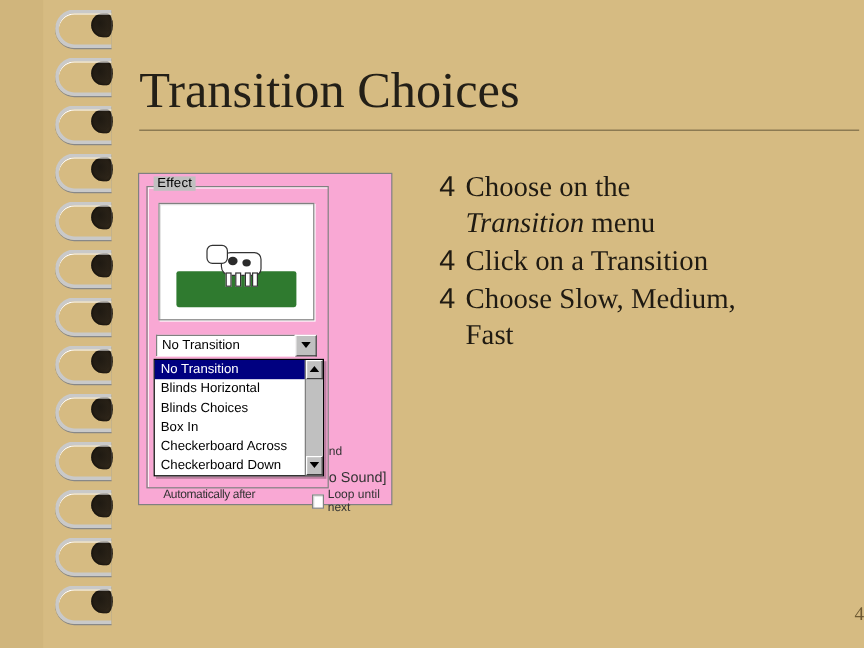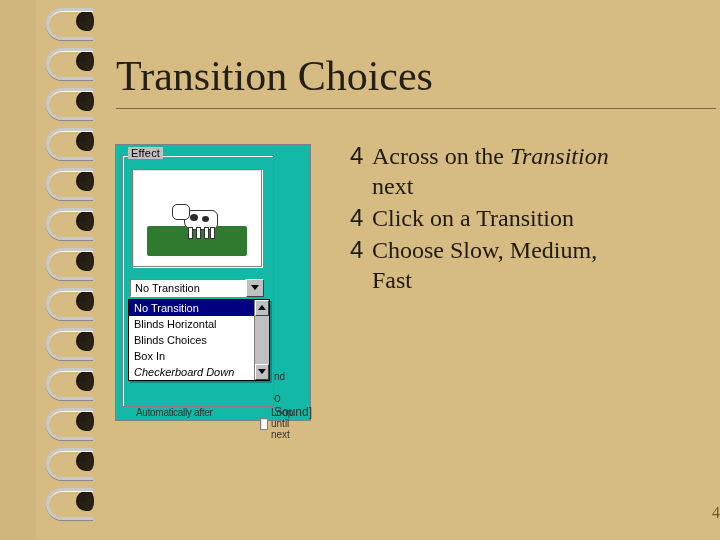--- a/index.html
+++ b/index.html
@@ -86,23 +86,23 @@
     top: 145px;
     right: 60px;
     display: flex;
     flex-direction: row;
     align-items: flex-start;
   }
 
   
   .dlg {
     position: relative;
-    width: 194px;
+    width: 210px;
     height: 275px;
-    background: #14b8a6;
+    background: #f9a8d4;
     font-family: Tahoma, "MS Sans Serif", Arial, sans-serif;
     font-size: 11px;
     color: #000;
     box-shadow: 0 0 0 1px #808080;
   }
   .dlg .groupbox {
     position: absolute;
     left: 6px;
     top: 10px;
     width: 150px;
@@ -429,21 +429,22 @@
             </svg>
         </div>
       </div>
 
       <div class="droplist">
         <div id="droplist-items">
             <div class="item selected" style="padding-right: 16px;">No Transition</div>
             <div class="item" style="padding-right: 8px;">Blinds Horizontal</div>
             <div class="item" style="padding-right: 16px;">Blinds Choices</div>
             <div class="item" style="padding-right: 8px;">Box In</div>
-            <div class="item" style="padding-right: 16px; font-style: italic;">Checkerboard Down</div>
+            <div class="item" style="padding-right: 16px;">Checkerboard Across</div>
+            <div class="item" style="padding-right: 16px;">Checkerboard Down</div>
           </div>
         <div class="scrollbar">
           <div class="sb-btn chev">
             <svg width="8" height="6" viewBox="0 0 8 6">
                 <polygon points="4,0 8,5 0,5" fill="#000"></polygon>
               </svg>
           </div>
           <div class="sb-btn chev">
             <svg width="8" height="6" viewBox="0 0 8 6">
                 <polygon points="0,0 8,0 4,5" fill="#000"></polygon>
@@ -458,23 +459,23 @@
       <div class="under4">
         <span class="mini-check"></span>
         <span>Loop until next</span>
       </div>
     </div>
 
     <div class="bullets">
       <div class="bulline">
         <div class="bmark">4</div>
         <div class="bbody">
-          <span>Across on the</span>
+          <span>Choose on the</span>
           <span class="ital">Transition</span>
-          <span>next</span>
+          <span>menu</span>
         </div>
       </div>
       <div class="bulline">
         <div class="bmark">4</div>
         <div class="bbody">
           <span>Click on a</span>
           <span>Transition</span>
         </div>
       </div>
       <div class="bulline">

